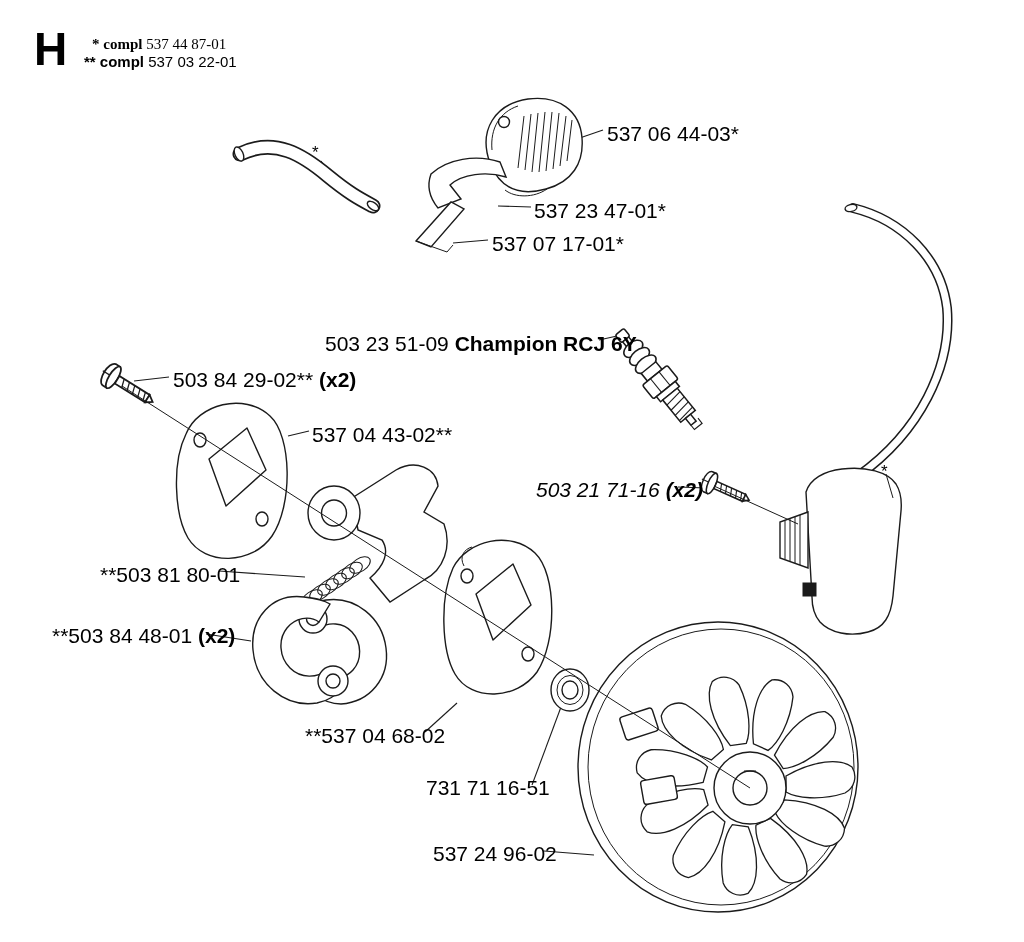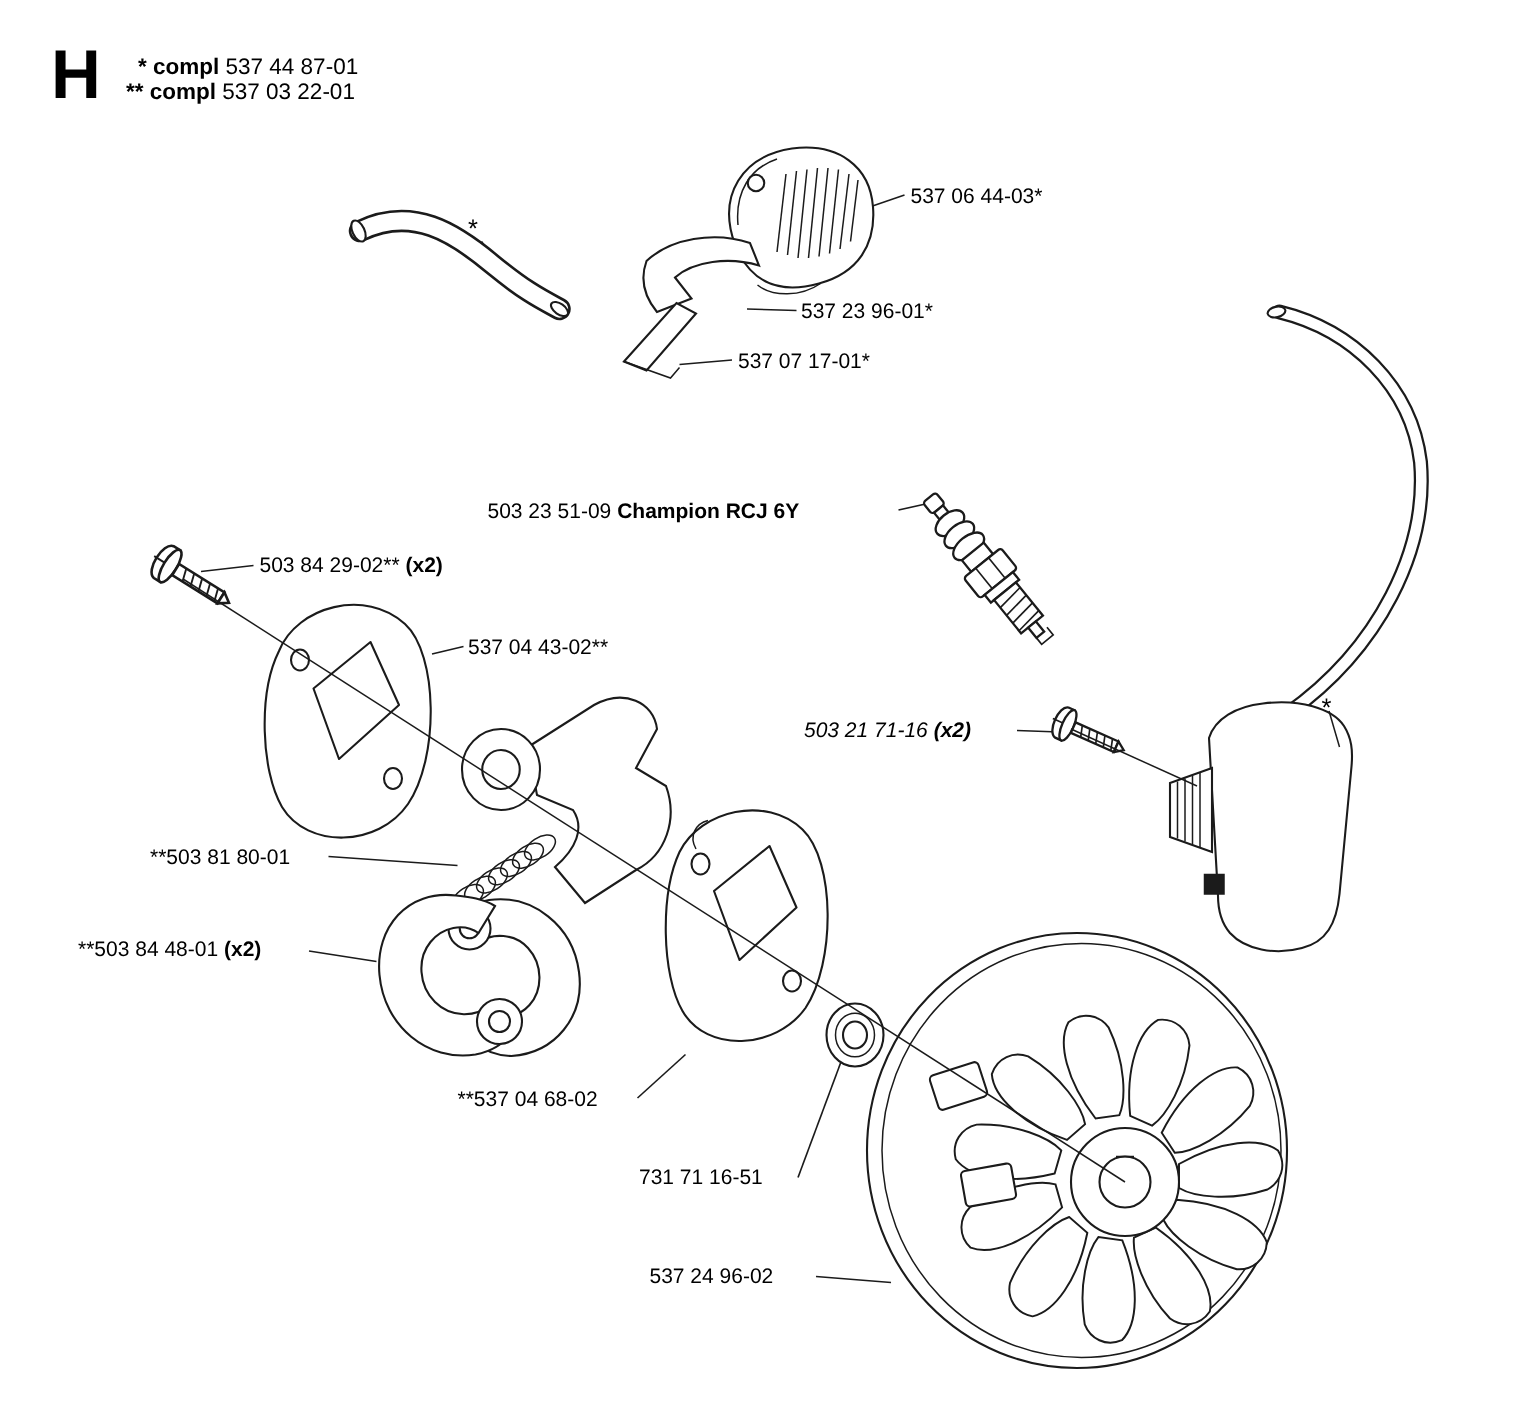--- a/index.html
+++ b/index.html
@@ -8,21 +8,21 @@
     width:1024px; height:942px; position:relative; overflow:hidden;
     font-family:"Liberation Sans", sans-serif; color:#000;
   }
   .stage { position:absolute; inset:0; }
   svg.art { position:absolute; left:0; top:0; }
 
   .section-letter { position:absolute; left:34px; top:22px; font-size:46px; font-weight:bold; letter-spacing:1px; }
   .note { position:absolute; font-size:15px; white-space:nowrap; }
   .note .pre { font-weight:bold; }
 
-  .part-label { position:absolute; font-size:14px; white-space:nowrap; }
+  .part-label { position:absolute; font-size:21px; white-space:nowrap; }
   .part-label .b { font-weight:bold; }
   .marker { font-size:17px; }
 
   
   .ln   { stroke:#1b1b1b; stroke-width:1.1; fill:none; }
   .part { fill:#fff; stroke:#1b1b1b; stroke-width:1.4; }
   .thin { stroke:#1b1b1b; stroke-width:1; fill:none; }
   .fin  { fill:#fff; stroke:#1b1b1b; stroke-width:1.3; }
   .tube-out { stroke:#1b1b1b; fill:none; stroke-linecap:round; }
   .tube-in  { stroke:#fff; fill:none; stroke-linecap:round; }
@@ -214,35 +214,35 @@
       <use href="#screw" transform="translate(722,488) rotate(-66) scale(1.1)"></use>
     </g>
 
     <g>
       <line class="thin" x1="122" y1="386" x2="750" y2="788"></line>
       <line class="thin" x1="714" y1="486" x2="798" y2="524"></line>
     </g>
   </svg>
 
   <div class="section-letter">H</div>
-  <div class="note" style="left:92px; top:36px;">
+  <div class="note" style="left:92px; top:36px;font-family:Liberation Serif, serif;">
     <span class="pre">* compl</span>
     <span class="num">537 44 87-01</span>
   </div>
   <div class="note" style="left:84px; top:53px;">
     <span class="pre">** compl</span>
     <span class="num">537 03 22-01</span>
   </div>
 
   <div class="part-label" style="left:607px; top:122px;">
     <span>537 06 44-03*</span>
   </div>
 
   <div class="part-label" style="left:534px; top:199px;">
-    <span>537 23 96-01*</span>
+    <span>537 23 47-01*</span>
   </div>
 
   <div class="part-label" style="left:492px; top:232px;">
     <span>537 07 17-01*</span>
   </div>
 
   <div class="part-label marker" style="left:312px; top:143px;">
     <span>*</span>
   </div>
 

